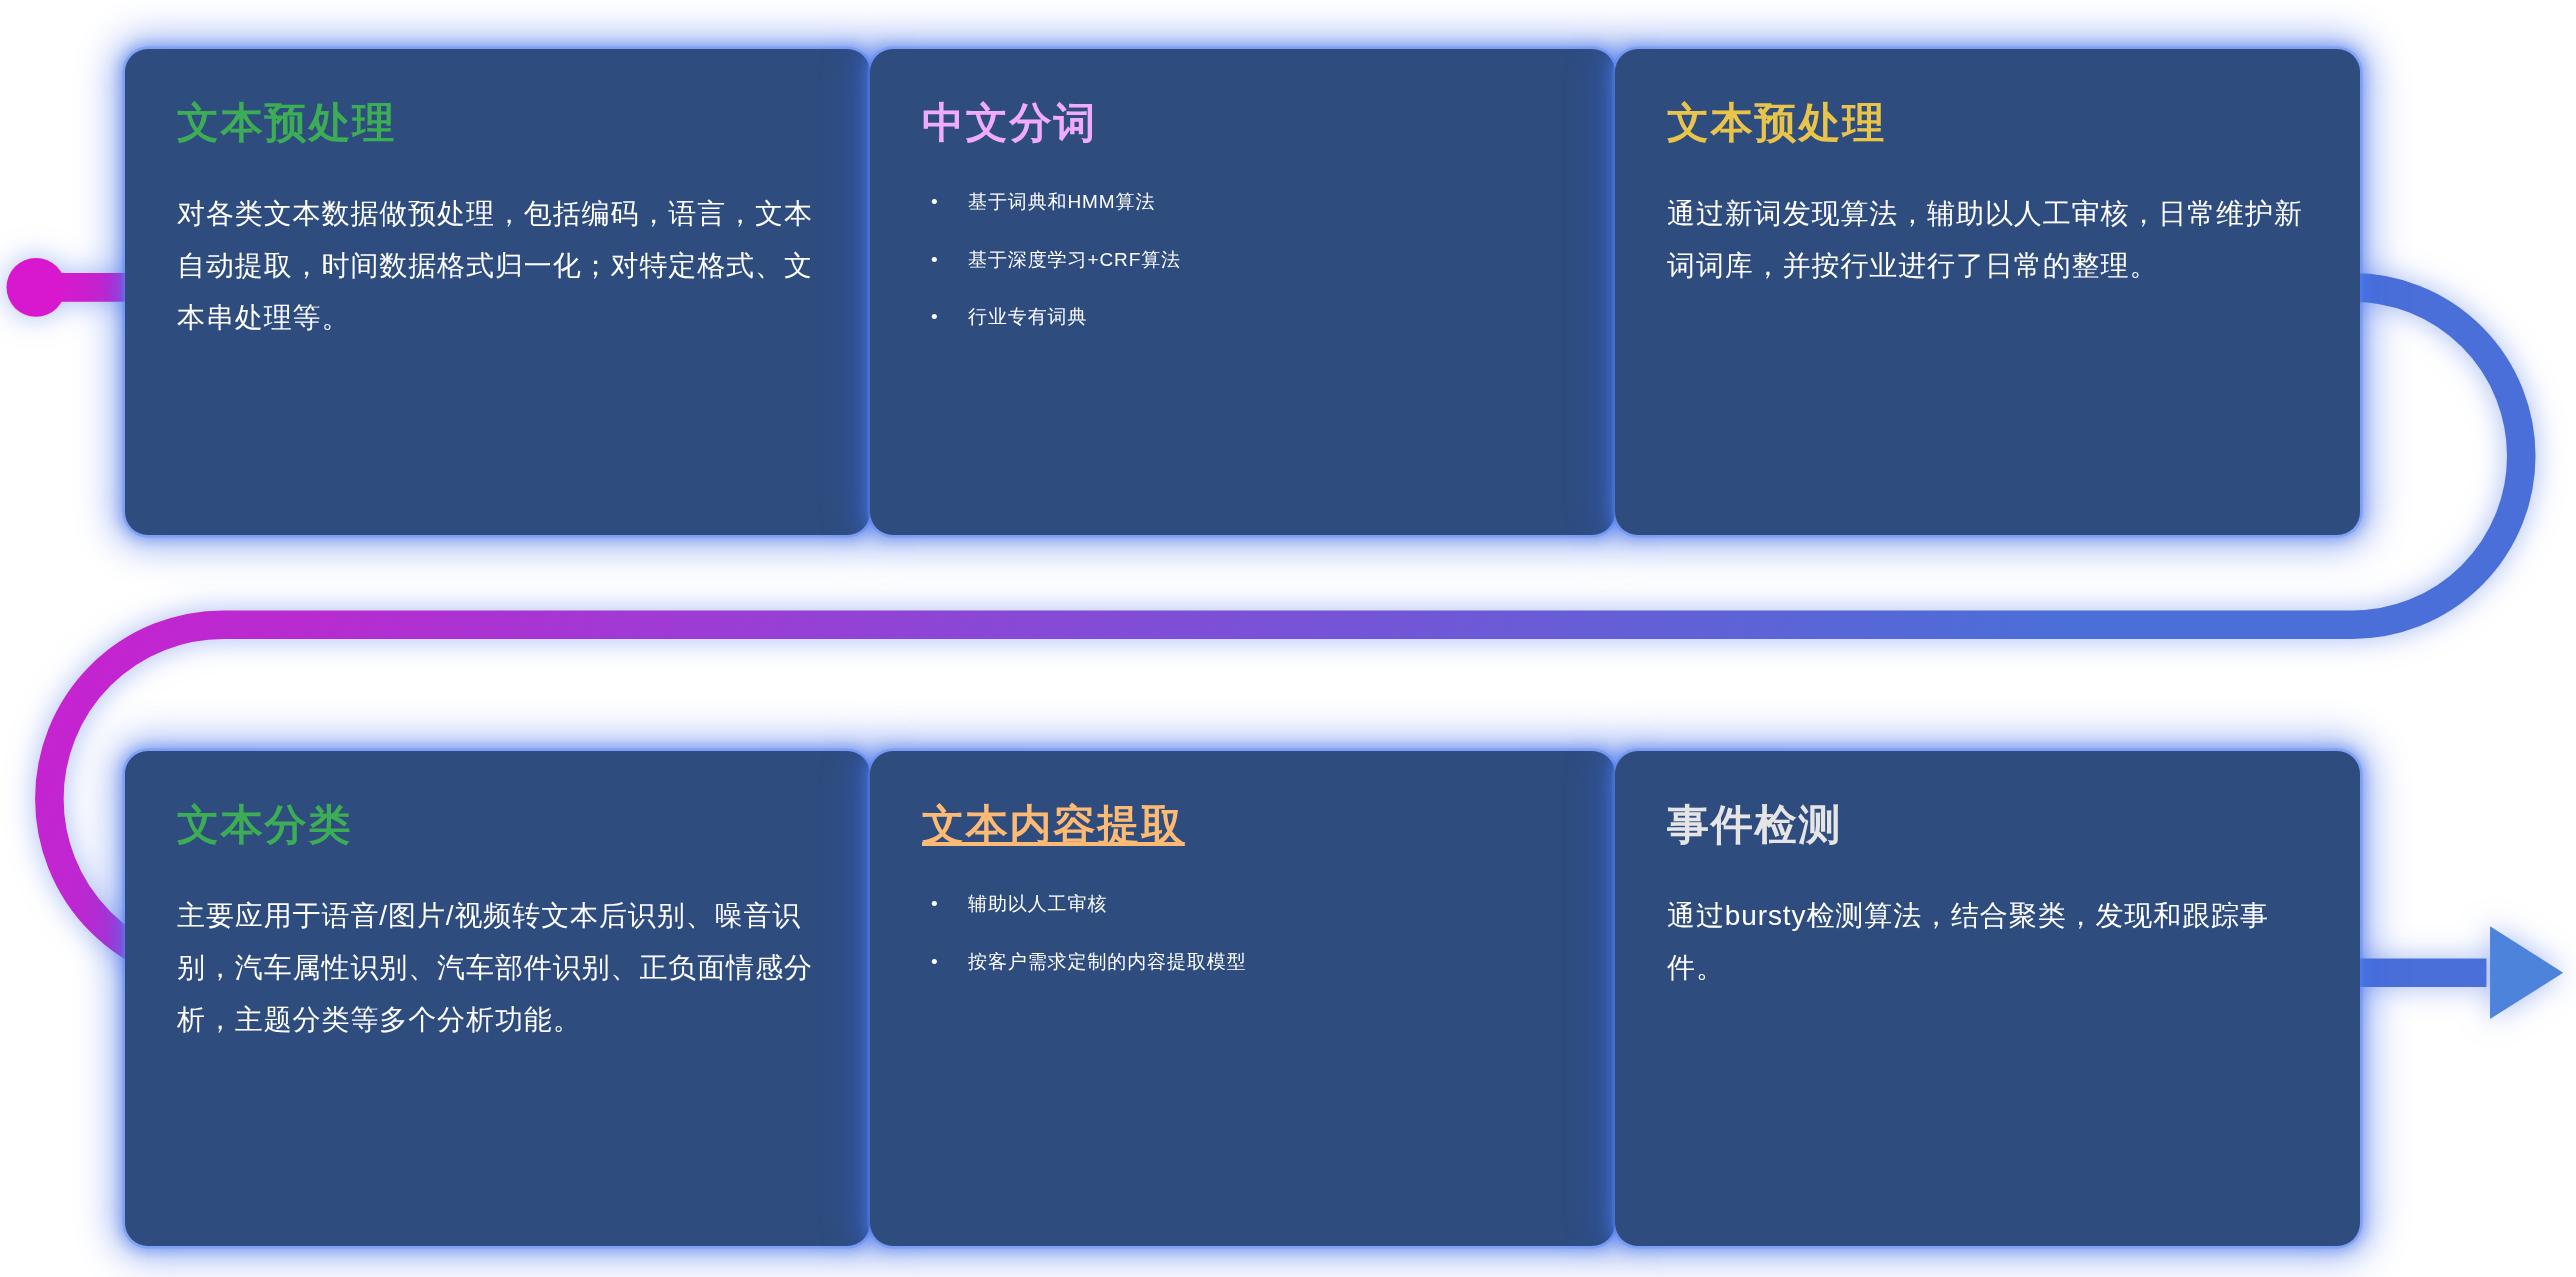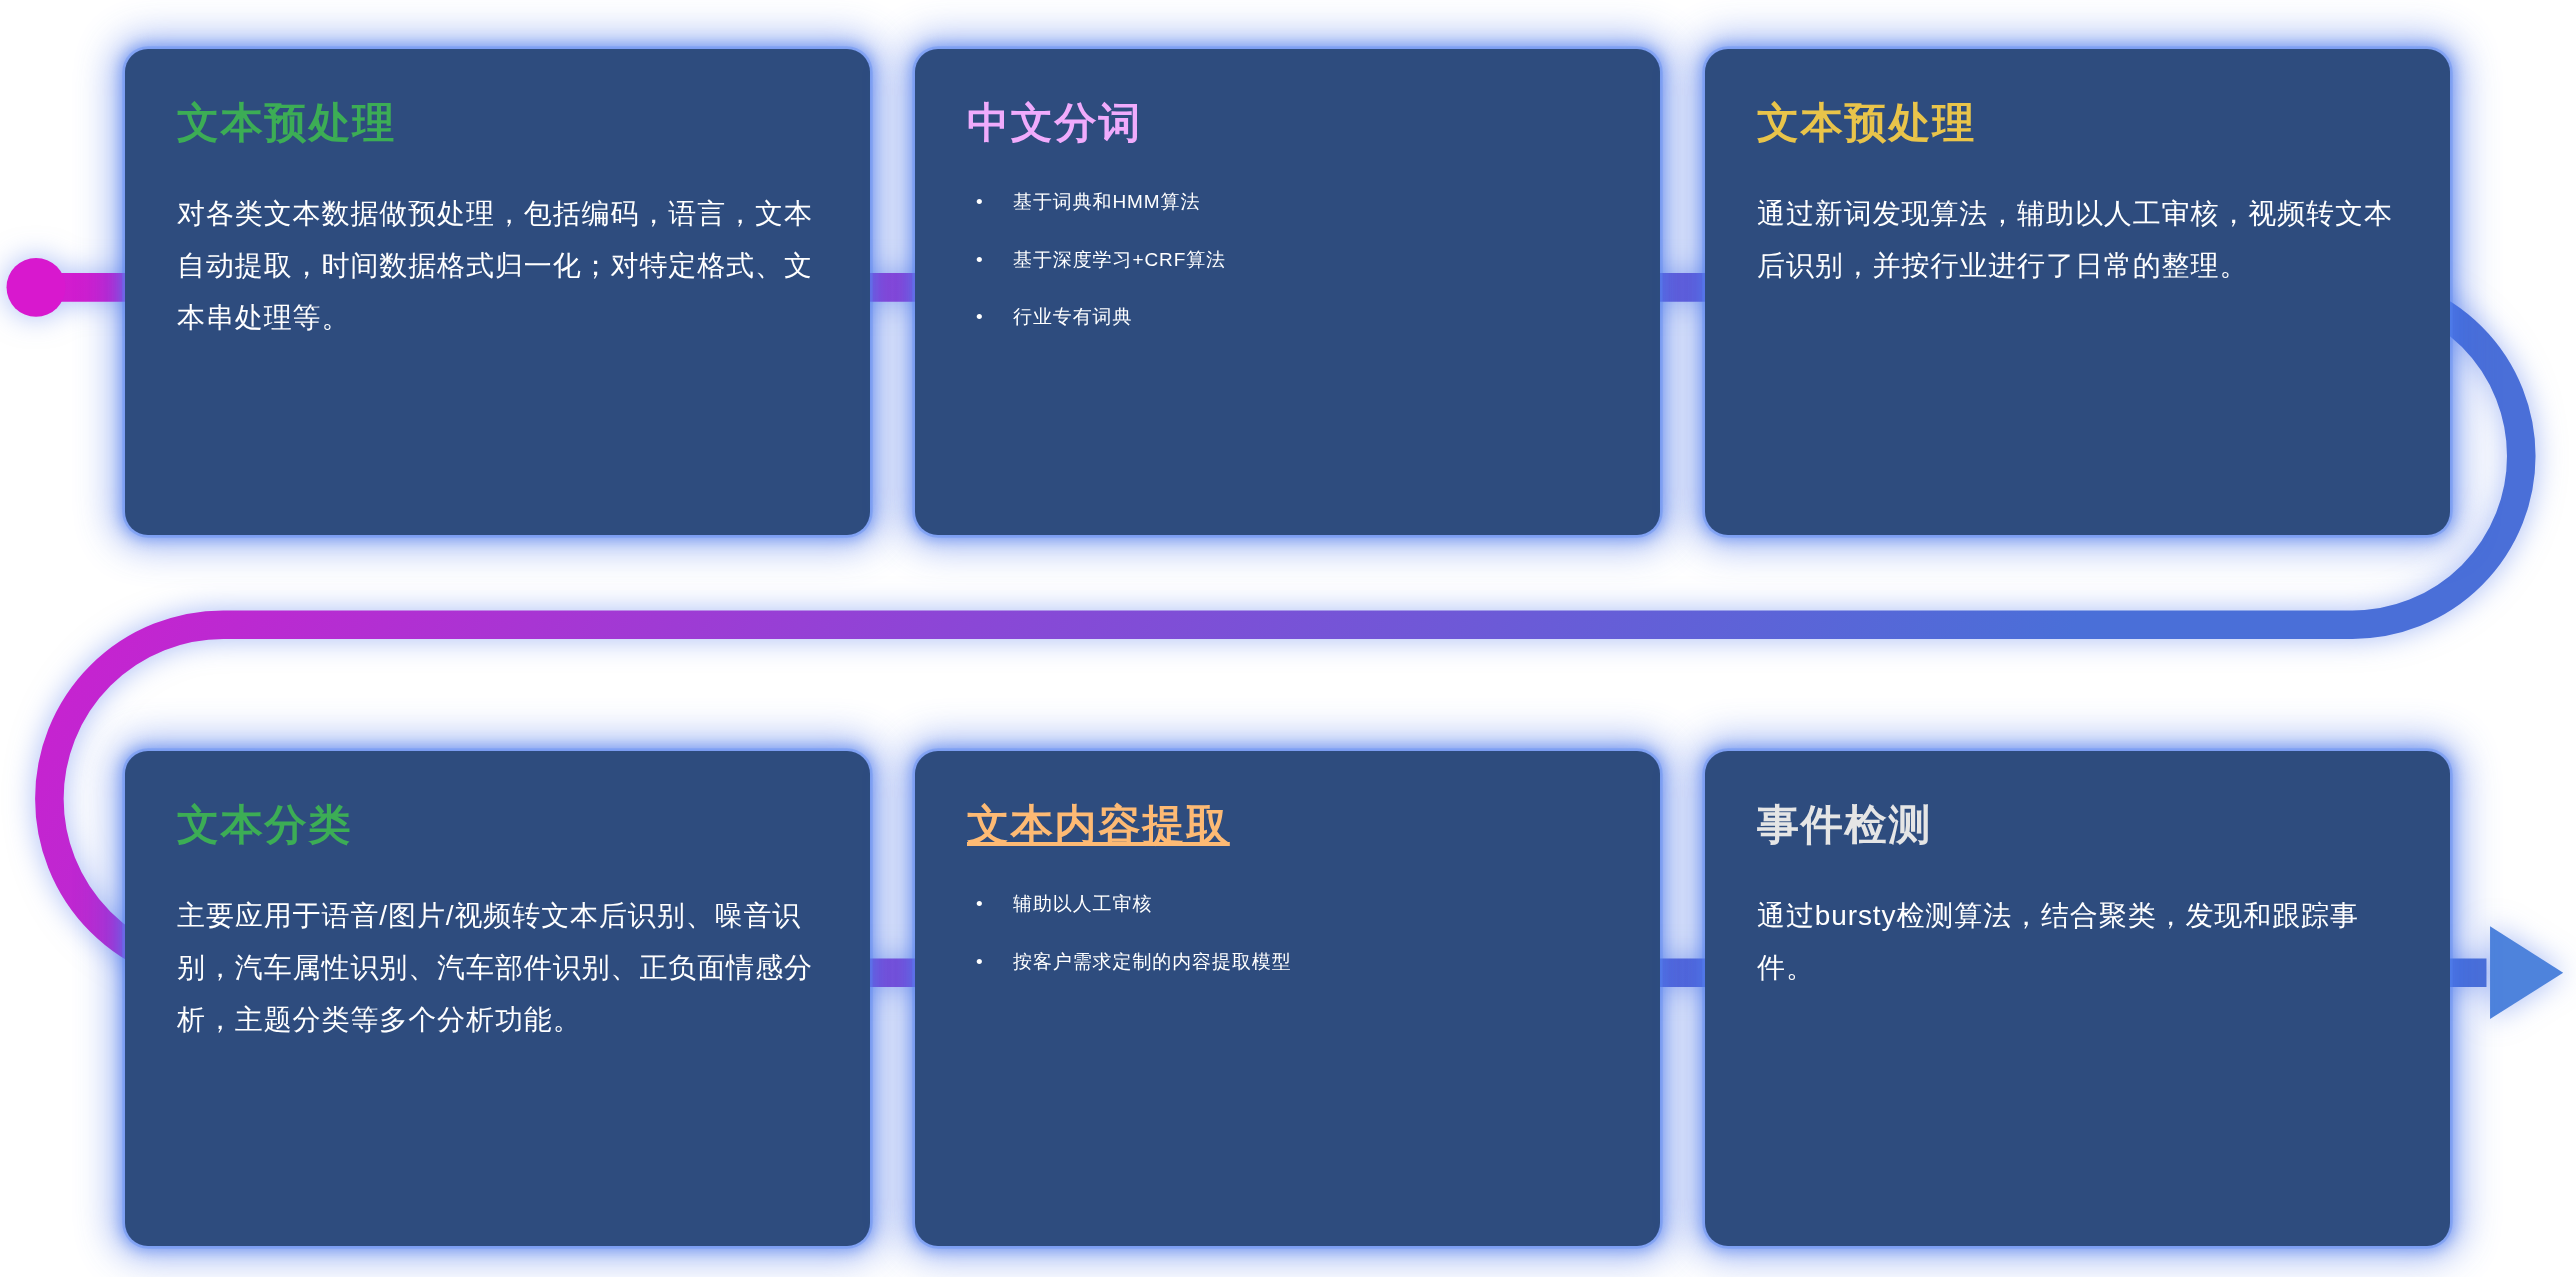--- a/index.html
+++ b/index.html
@@ -20,21 +20,20 @@
     left: 0;
     top: 0;
     width: 2576px;
     height: 1277px;
     filter: drop-shadow(0 0 14.3px rgba(80, 120, 235, 0.5));
   }
   .row {
     position: absolute;
     left: 125px;
     display: flex;
-    gap: 45px;
   }
   .row-top { top: 49px; }
   .row-bottom { top: 751px; }
   .card {
     box-sizing: border-box;
     width: 745px;
     border-radius: 23px;
     background: var(--card-bg, #2E4C7E);
     padding: 46px 52px 41px 52px;
     box-shadow:
@@ -107,21 +106,21 @@
       <h2 class="card-title" style="color: #f0abfc;">中文分词</h2>
       <ul class="bullet-list">
         <li>基于词典和HMM算法</li>
         <li>基于深度学习+CRF算法</li>
         <li>行业专有词典</li>
       </ul>
     </div>
 
     <div class="card">
       <h2 class="card-title" style="color: rgb(233, 196, 74);">文本预处理</h2>
-      <p class="card-body">通过新词发现算法，辅助以人工审核，视频转文本后识别，并按行业进行了日常的整理。</p>
+      <p class="card-body">通过新词发现算法，辅助以人工审核，日常维护新词词库，并按行业进行了日常的整理。</p>
     </div>
 
   </div>
 
   <div class="row row-bottom">
 
     <div class="card">
       <h2 class="card-title" style="color: rgb(60, 173, 85);">文本分类</h2>
       <p class="card-body">主要应用于语音/图片/视频转文本后识别、噪音识别，汽车属性识别、汽车部件识别、正负面情感分析，主题分类等多个分析功能。</p>
     </div>

